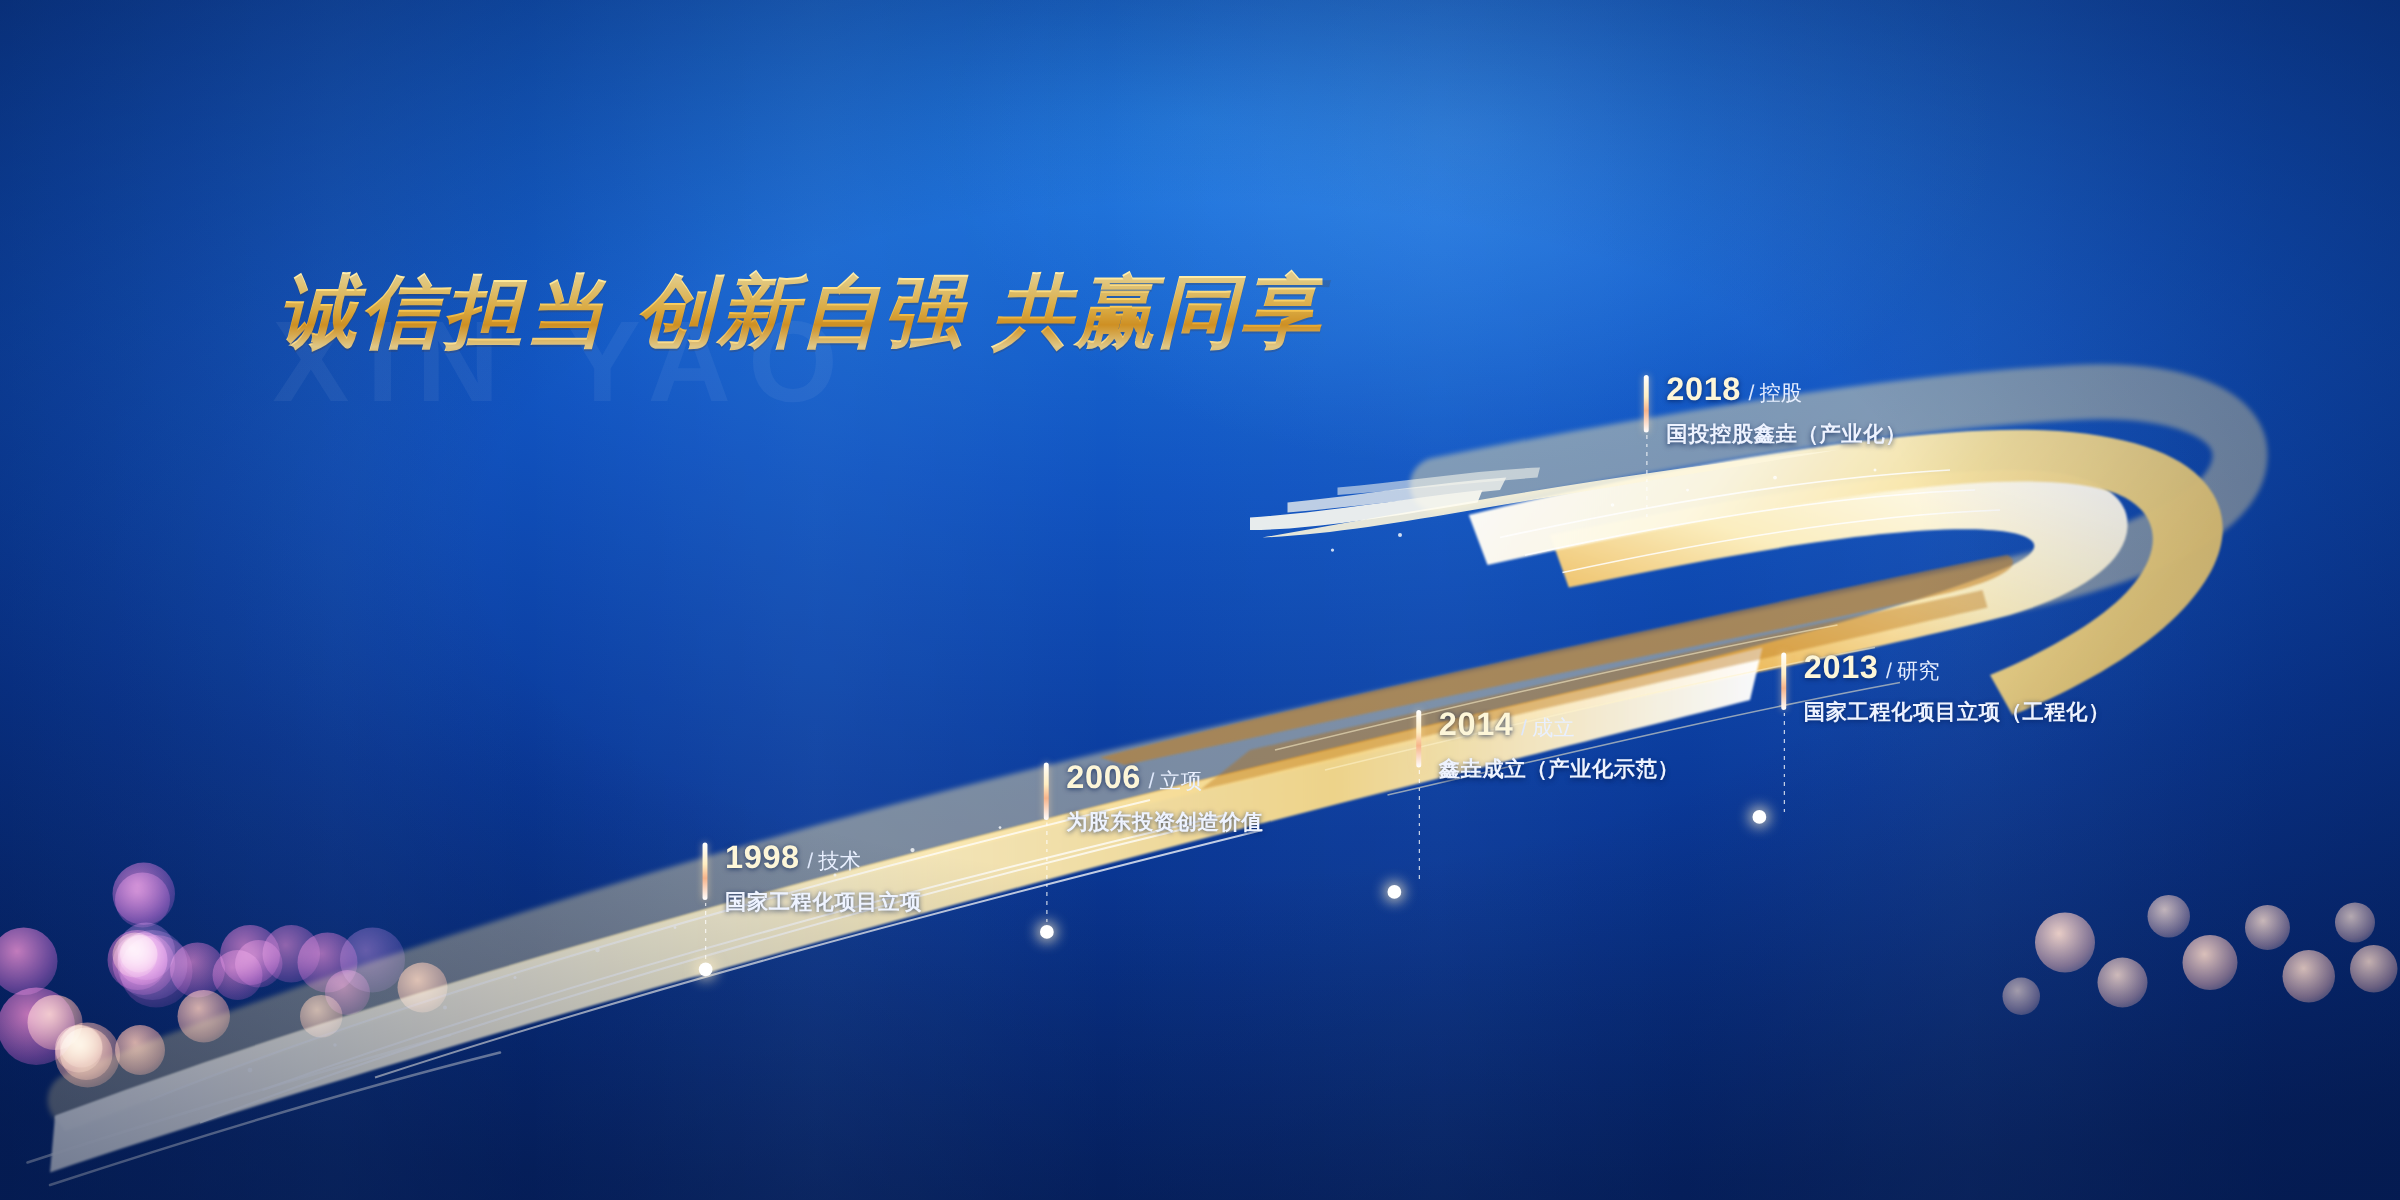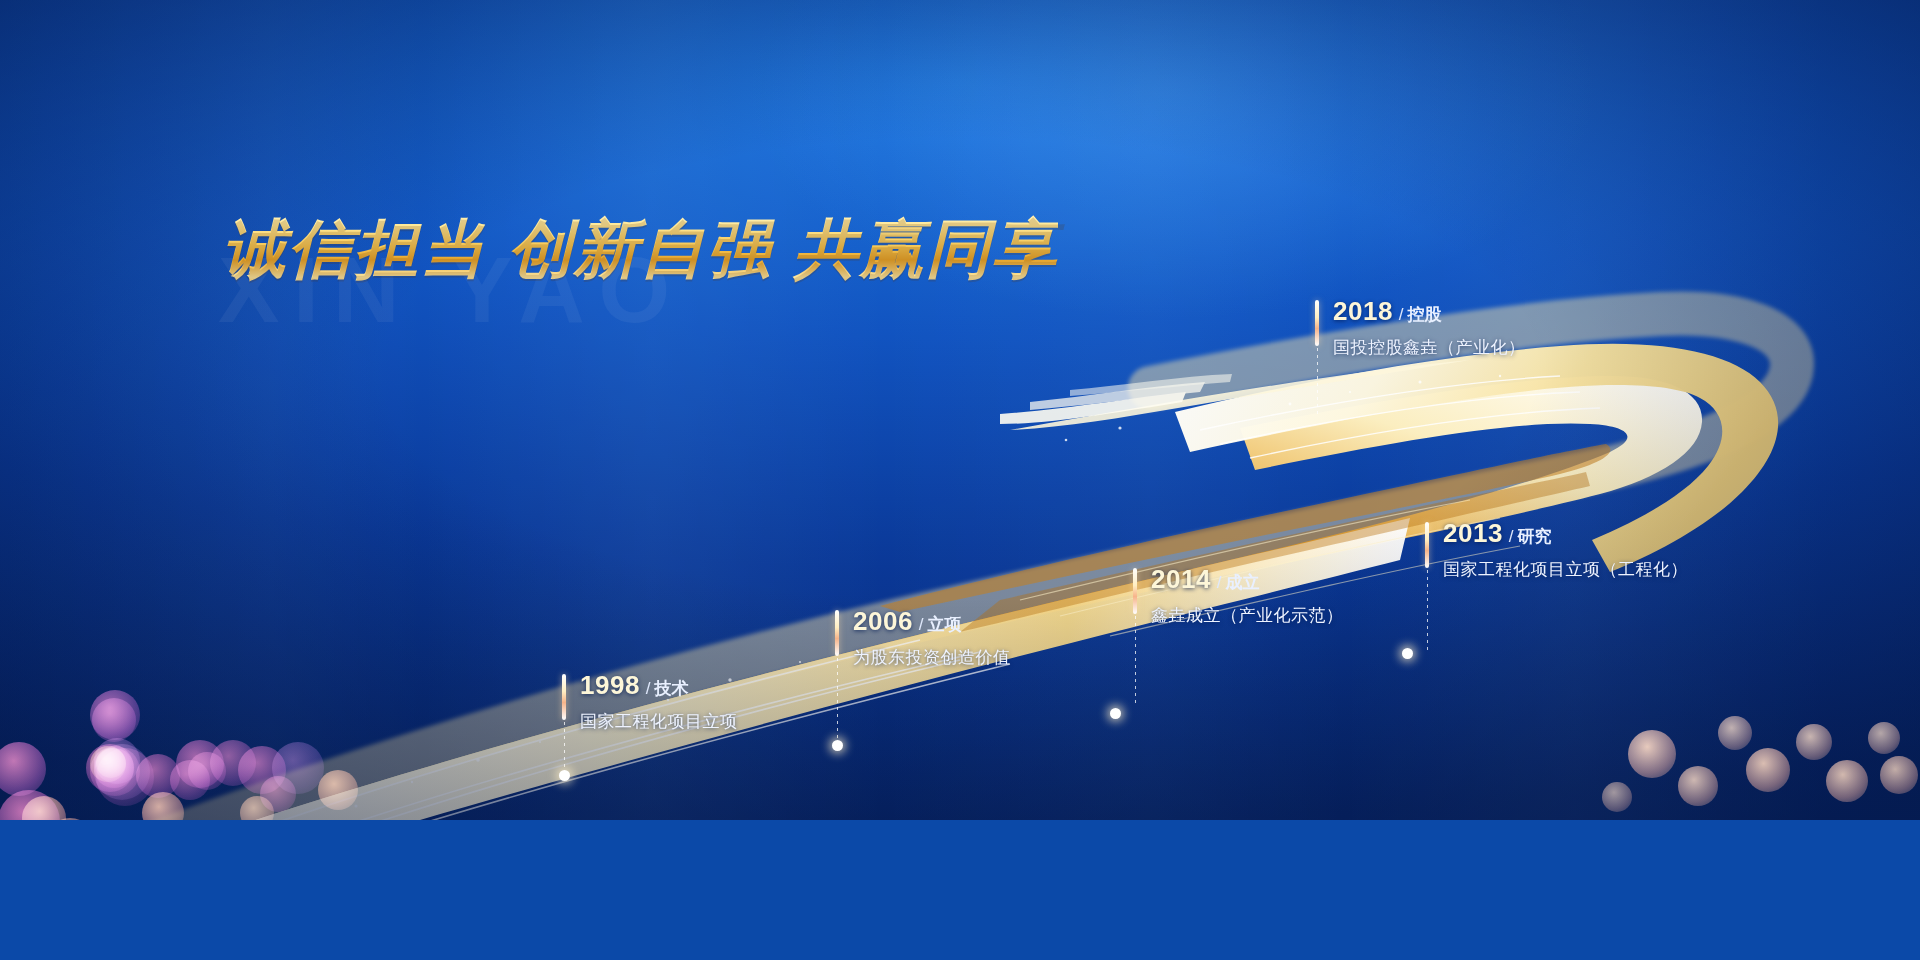--- a/index.html
+++ b/index.html
@@ -2,21 +2,21 @@
 <html><head>
 <meta charset="utf-8">
 <style>
   html,body{margin:0;padding:0;}
   body{
     width:1920px;height:960px;overflow:hidden;
     font-family:"Liberation Sans","DejaVu Sans",sans-serif;
     background:#0b49a8;
   }
   #stage{
-    position:relative;width:1920px;height:820px;overflow:hidden;
+    position:relative;width:1920px;height:960px;overflow:hidden;
     background:
       radial-gradient(120% 90% at 50% 10%, rgba(30,120,225,.95) 0%, rgba(18,85,195,.85) 34%, rgba(10,55,150,.9) 66%, rgba(7,38,110,.95) 100%),
       linear-gradient(180deg,#0a3f9e 0%,#0d50b8 28%,#0b48ad 55%,#0a3a92 78%,#072a6e 100%);
   }
   
   .rays{position:absolute;inset:0;
     background:
       linear-gradient(90deg, rgba(255,255,255,0) 0%, rgba(120,180,255,.05) 14%, rgba(255,255,255,0) 22%,
         rgba(140,195,255,.07) 34%, rgba(255,255,255,0) 46%, rgba(120,180,255,.05) 60%,
         rgba(255,255,255,0) 70%, rgba(150,200,255,.06) 82%, rgba(255,255,255,0) 95%);
@@ -68,24 +68,25 @@
     position:absolute;left:0;top:0;width:4px;height:46px;border-radius:2px;
     background:linear-gradient(180deg,#ffffff 0%,#ffeec2 38%,#f7b48a 62%,#ffffff 100%);
     box-shadow:0 0 6px rgba(255,220,170,.55);
   }
   .ms-text{position:absolute;left:18px;top:-4px;white-space:nowrap;}
   .ms-year{
     font-size:26px;font-weight:700;color:#fdf6d8;letter-spacing:.5px;
     text-shadow:0 1px 4px rgba(0,25,80,.75);
   }
   .ms-sep{font-size:17px;color:#dfe8fb;font-weight:400;margin:0 4px 0 6px;}
-  .ms-tag{font-size:17px;color:#e9f0ff;font-weight:700;margin-top:29px;}
+  .ms-tag{font-size:17px;color:#e9f0ff;font-weight:400;margin-top:29px;}
   .ms-desc{
     margin-top:9px;font-size:17px;color:#eef3ff;letter-spacing:.5px;
     text-shadow:0 1px 4px rgba(0,25,80,.7);
+    font-weight:bold;
   }
   .ms-lead{position:absolute;width:1px;
     background:repeating-linear-gradient(180deg, rgba(255,255,255,.75) 0 3px, rgba(255,255,255,0) 3px 7px);}
   .ms-dot{position:absolute;width:11px;height:11px;border-radius:50%;
     background:#ffffff;box-shadow:0 0 10px 3px rgba(255,240,200,.7);}
 
   .bokeh{position:absolute;border-radius:50%;pointer-events:none;
     mix-blend-mode:screen;filter:blur(.4px);}
 </style>
 </head>

